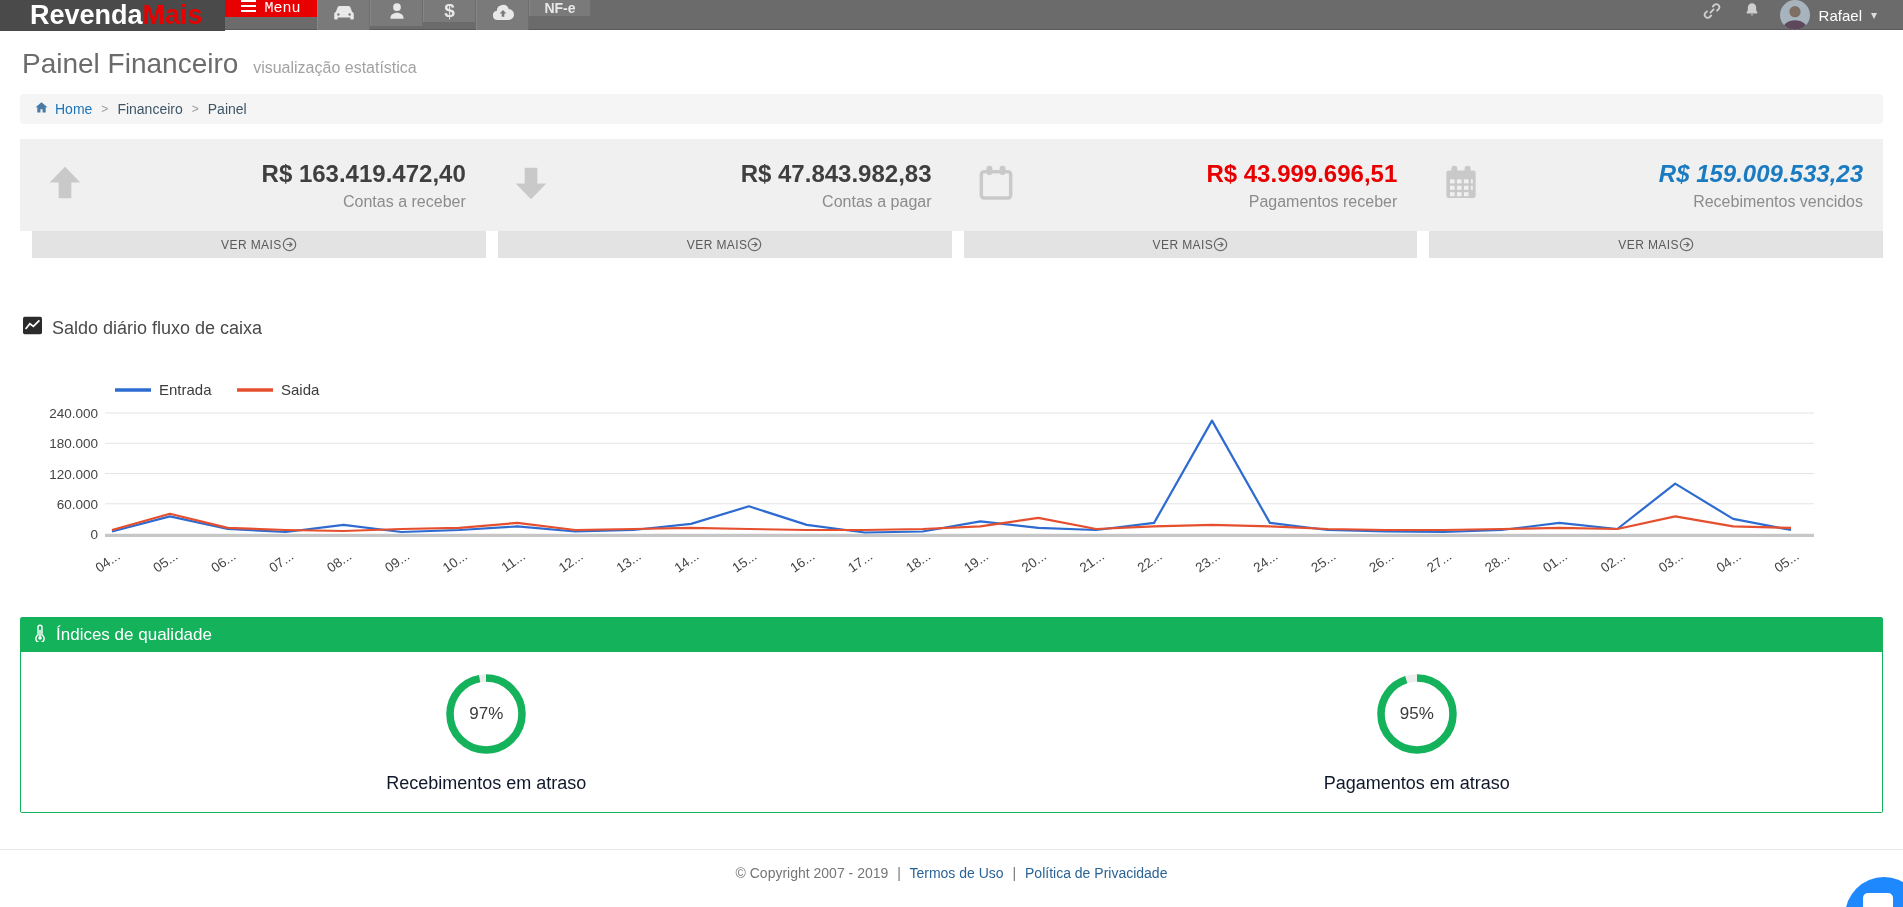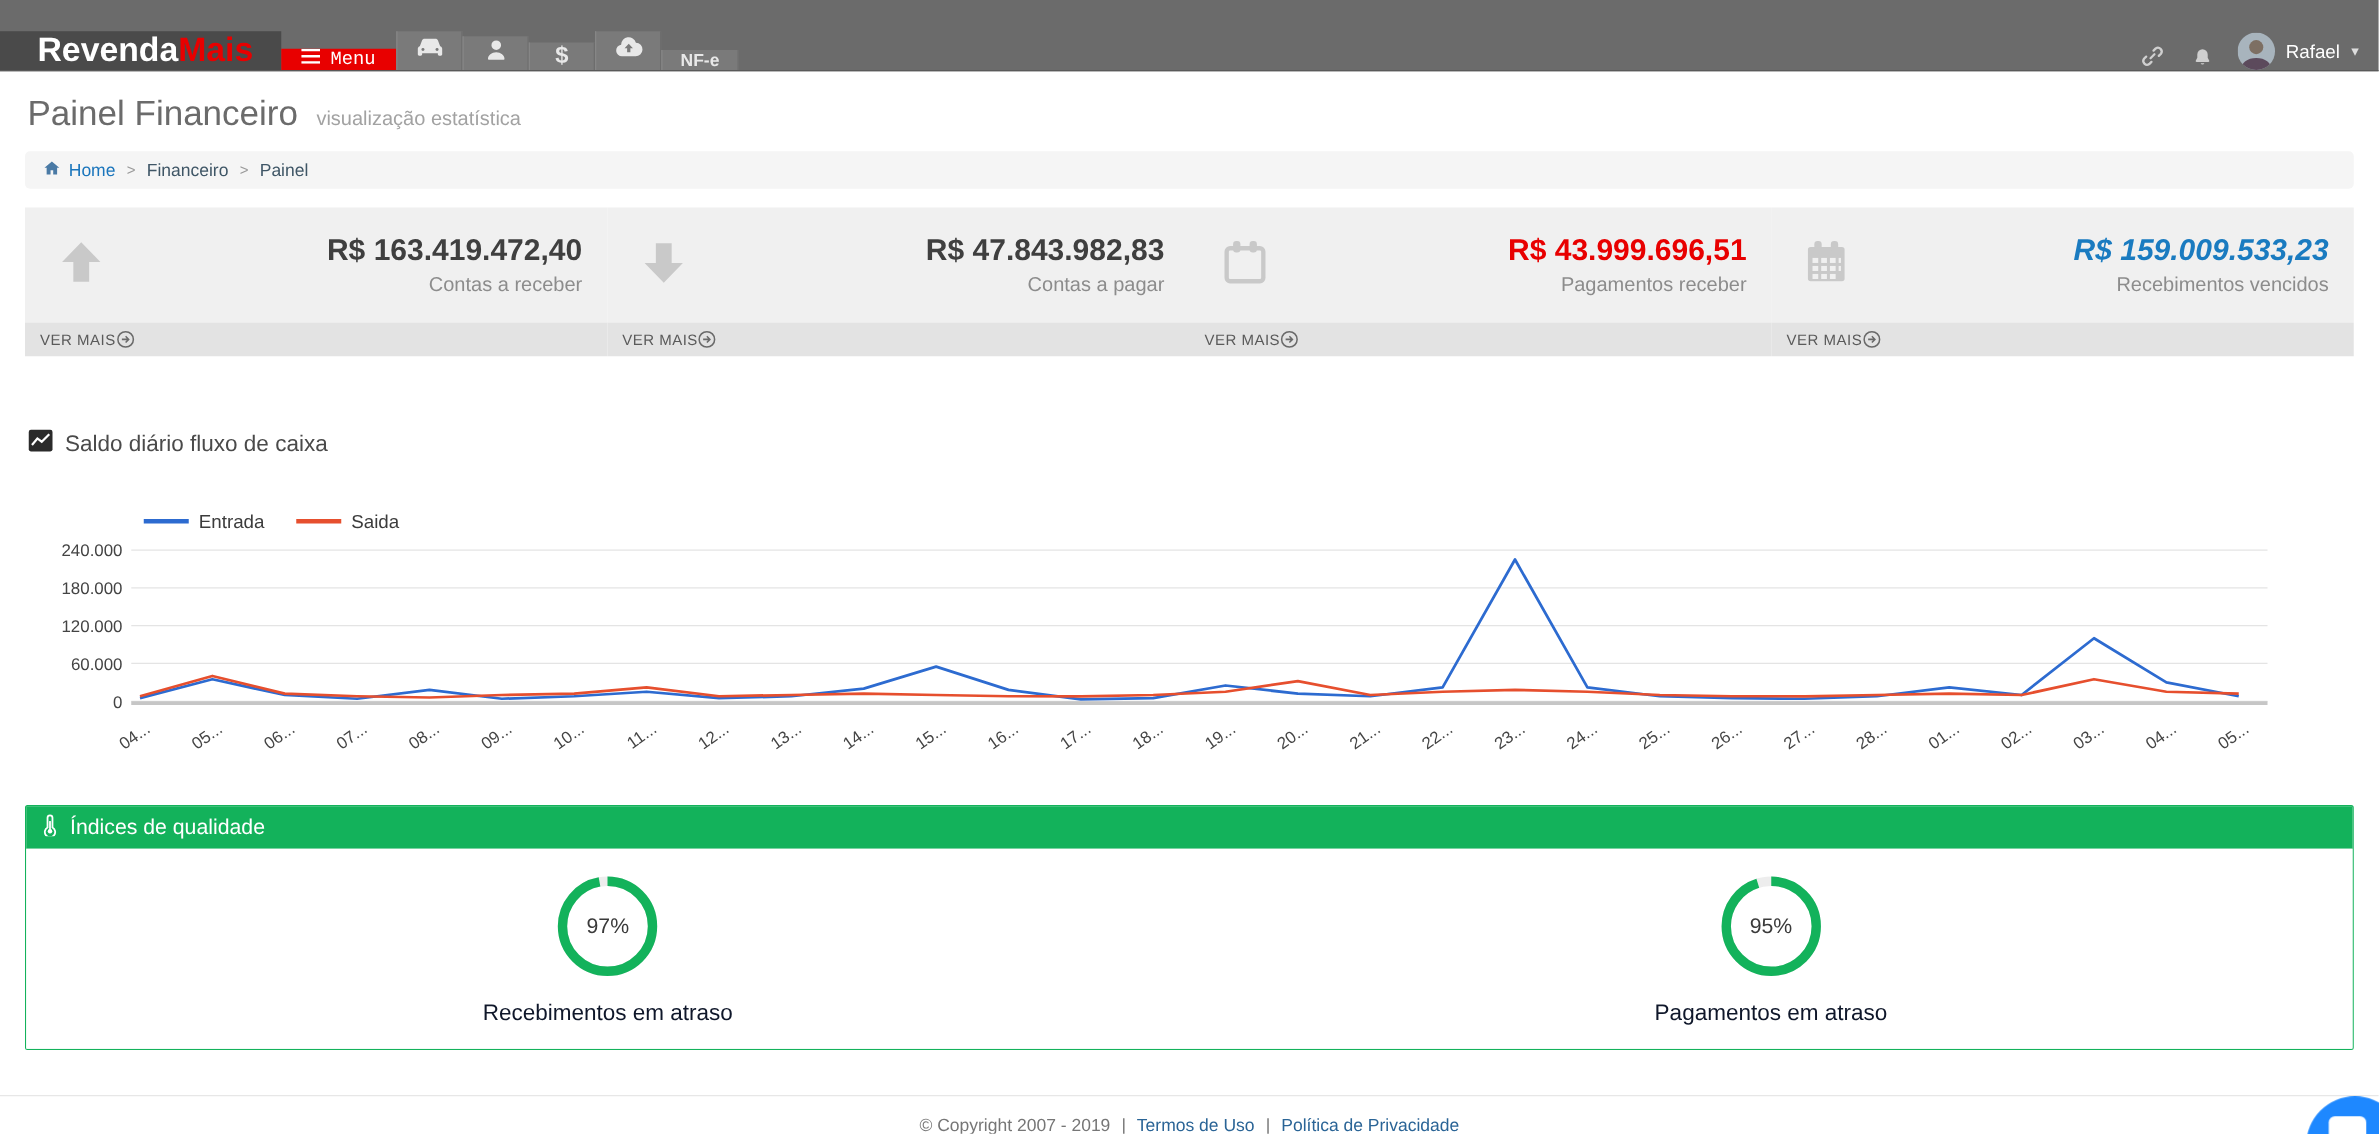--- a/index.html
+++ b/index.html
@@ -1,34 +1,34 @@
 <!DOCTYPE html>
 <html lang="pt-br" style="--accent-green: #13b25b;"><head>
 <meta charset="utf-8">
 <style>
   * { box-sizing: border-box; margin: 0; padding: 0; }
   html,body { width:1903px; height:907px; overflow:hidden; background:#fff;
               font-family:"Liberation Sans", sans-serif; }
 
   
-  .navbar { display:flex; align-items:flex-end; height:57px; background:#6b6b6b;
+  .navbar { display:flex; align-items:flex-start; height:30px; background:#6b6b6b;
             border-bottom:1px solid #5a5a5a; }
   .brand { width:225px; background:#4a4a4a; display:flex; align-items:center;
            padding-left:30px; font-size:27px; font-weight:bold; cursor:pointer; }
   .brand-1 { color:#ffffff; } .brand-2 { color:#e80000; }
   .menu-btn { width:92px; background:#e80000; color:#fff; border:none;
               font-size:15px; display:flex; align-items:center; justify-content:center;
               gap:8px; cursor:pointer; font-family:Liberation Mono, monospace; }
   .nav-cell { width:53px; background:#7a7a7a; border-left:1px solid #868686;
               border-right:1px solid #6d6d6d; display:flex; align-items:center;
               justify-content:center; color:#e8e8e8; cursor:pointer; }
   .nav-cell.nfe { width:62px; font-size:14px; font-weight:bold; }
   .nav-spacer { flex:1; }
   .nav-right-icon { width:40px; display:flex; align-items:center; justify-content:center; cursor:pointer; }
-  .user-menu { display:flex; align-items:center; gap:9px; padding:0 16px 0 8px;
+  .user-menu { display:flex; align-items:center; gap:9px; padding:0 26px 0 8px;
                color:#fff; font-size:15px; cursor:pointer; }
   .avatar { width:30px; height:30px; border-radius:50%; overflow:hidden; flex:0 0 auto; }
   .caret { color:#ddd; font-size:12px; }
 
   
   .page-title { margin:18px 0 0 22px; color:#6b6b6b; font-size:28px; font-weight:400; }
   .page-title small { font-size:16px; color:#a2a2a2; margin-left:7px; font-weight:400; }
 
   .breadcrumb { margin:14px 20px 0; background:#f5f5f5; border-radius:4px;
                 padding:6px 14px; display:flex; align-items:center; gap:9px;
@@ -40,22 +40,22 @@
   
   .cards { display:flex; margin:15px 20px 0; }
   .card { flex:1; cursor:pointer; }
   .card-body { background:#f0f0f0; height:92px; display:flex; align-items:center;
                padding:0 20px 0 22px; }
   .card-icon { width:62px; flex:0 0 auto; }
   .card-text { flex:1; text-align:right; }
   .card-value { font-size:24px; font-weight:700; color:#3f3f3f; }
   .card-label { font-size:16px; color:#8c8c8c; margin-top:5px; }
   .card-footer { background:#e3e3e3; height:27px; display:flex; align-items:center;
-                 justify-content:flex-start; padding:0 12px;
-                 font-size:12px; color:#5a5a5a; letter-spacing:.4px; }
+                 justify-content:center; padding:0 12px;
+                 font-size:12px; color:#5a5a5a; letter-spacing:.4px;margin-left:12px; }
 
   
   .section-title { margin:58px 0 0 22px; font-size:18px; color:#4a4a4a;
                    display:flex; align-items:center; gap:9px; }
   .chart-wrap { margin:40px 0 0 20px; }
   #cashflow-chart { display:block; }
 
   
   .quality { margin:32px 20px 0; border:1px solid var(--accent-green,#13b25b); border-radius:2px; }
   .quality-header { background:var(--accent-green,#13b25b); color:#fff; height:34px;

